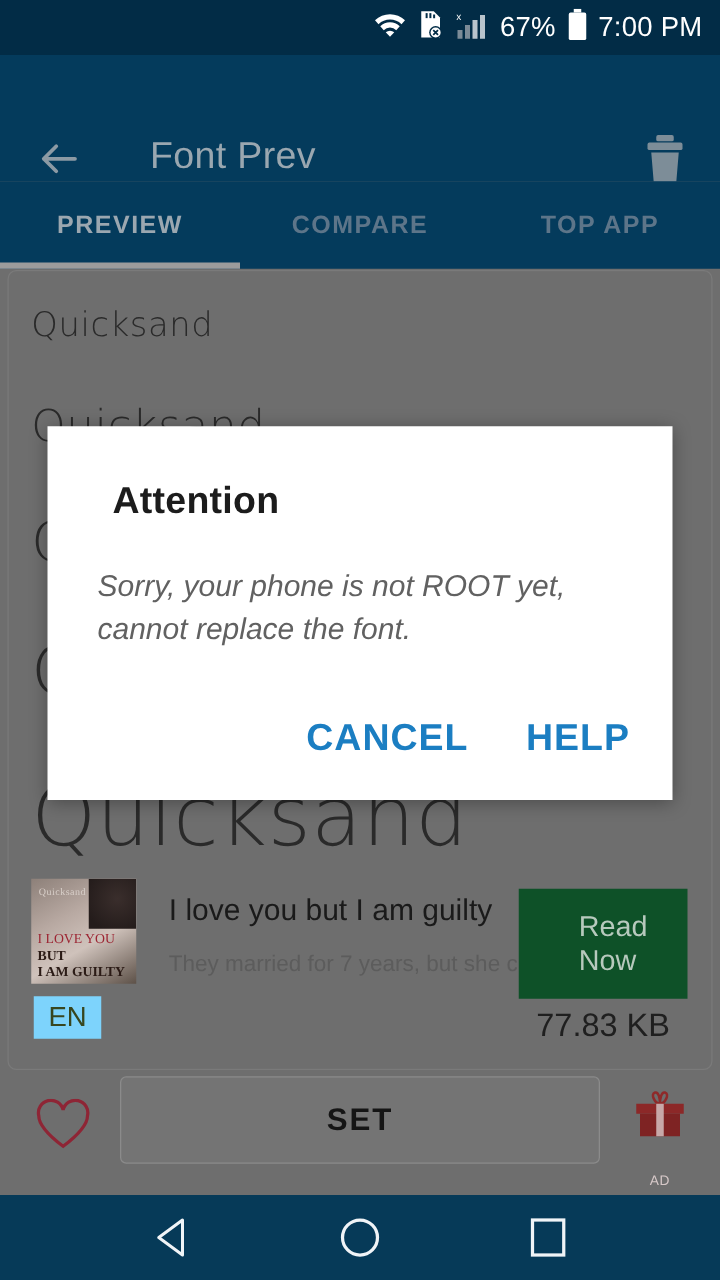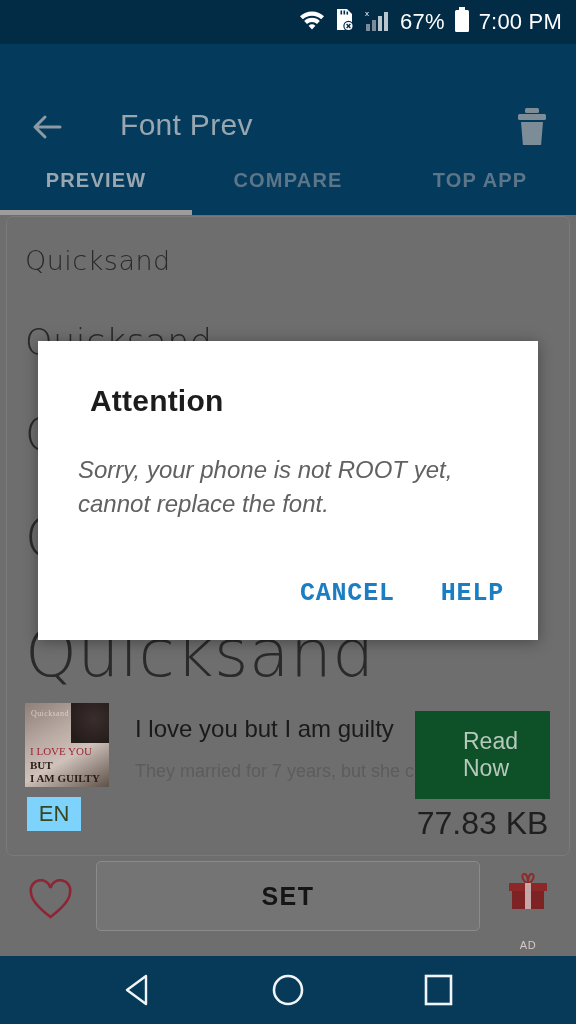--- a/index.html
+++ b/index.html
@@ -150,21 +150,21 @@
   #read-now {
     position:absolute; left:390px; top:8px;
     width:135px; height:88px;
     background:#0e5128;
     display:flex; align-items:center; justify-content:center;
     color:#b7c9bd; font-size:23px;padding-left:48px;
   }
   #ad-size {
     position:absolute; left:390px; top:102px;
     width:135px; text-align:center;
-    color:#1f1f1f; font-size:32px;
+    color:#1f1f1f; font-size:26px;
   }
 
   
   #action-bar {
     position:absolute; left:0; top:856px;
     width:576px; height:100px;
     background:#6e6e6e;
     z-index:12;
   }
   #fav-button {
@@ -232,24 +232,24 @@
     width:425px;
     font-size:24px; font-weight:400; color:#616161;
     line-height:34px;
     font-style:italic;
   }
   #dialog-actions {
     position:absolute; right:24px; bottom:24px;
     display:flex; align-items:center; gap:26px;
   }
   .dlg-btn {
-    font-size:25px; font-weight:700; color:#1b7ec2;
+    font-size:30px; font-weight:700; color:#1b7ec2;
     letter-spacing:.8px; padding:8px 10px;
     background:none; border:none;
-    font-family:Liberation Mono, monospace;
+    font-family:Liberation Sans, sans-serif;
     cursor:pointer;
     margin-top:27px;
   }
 </style>
 </head>
 <body>
 
 <div id="screen">
 
   <div id="status-bar">

